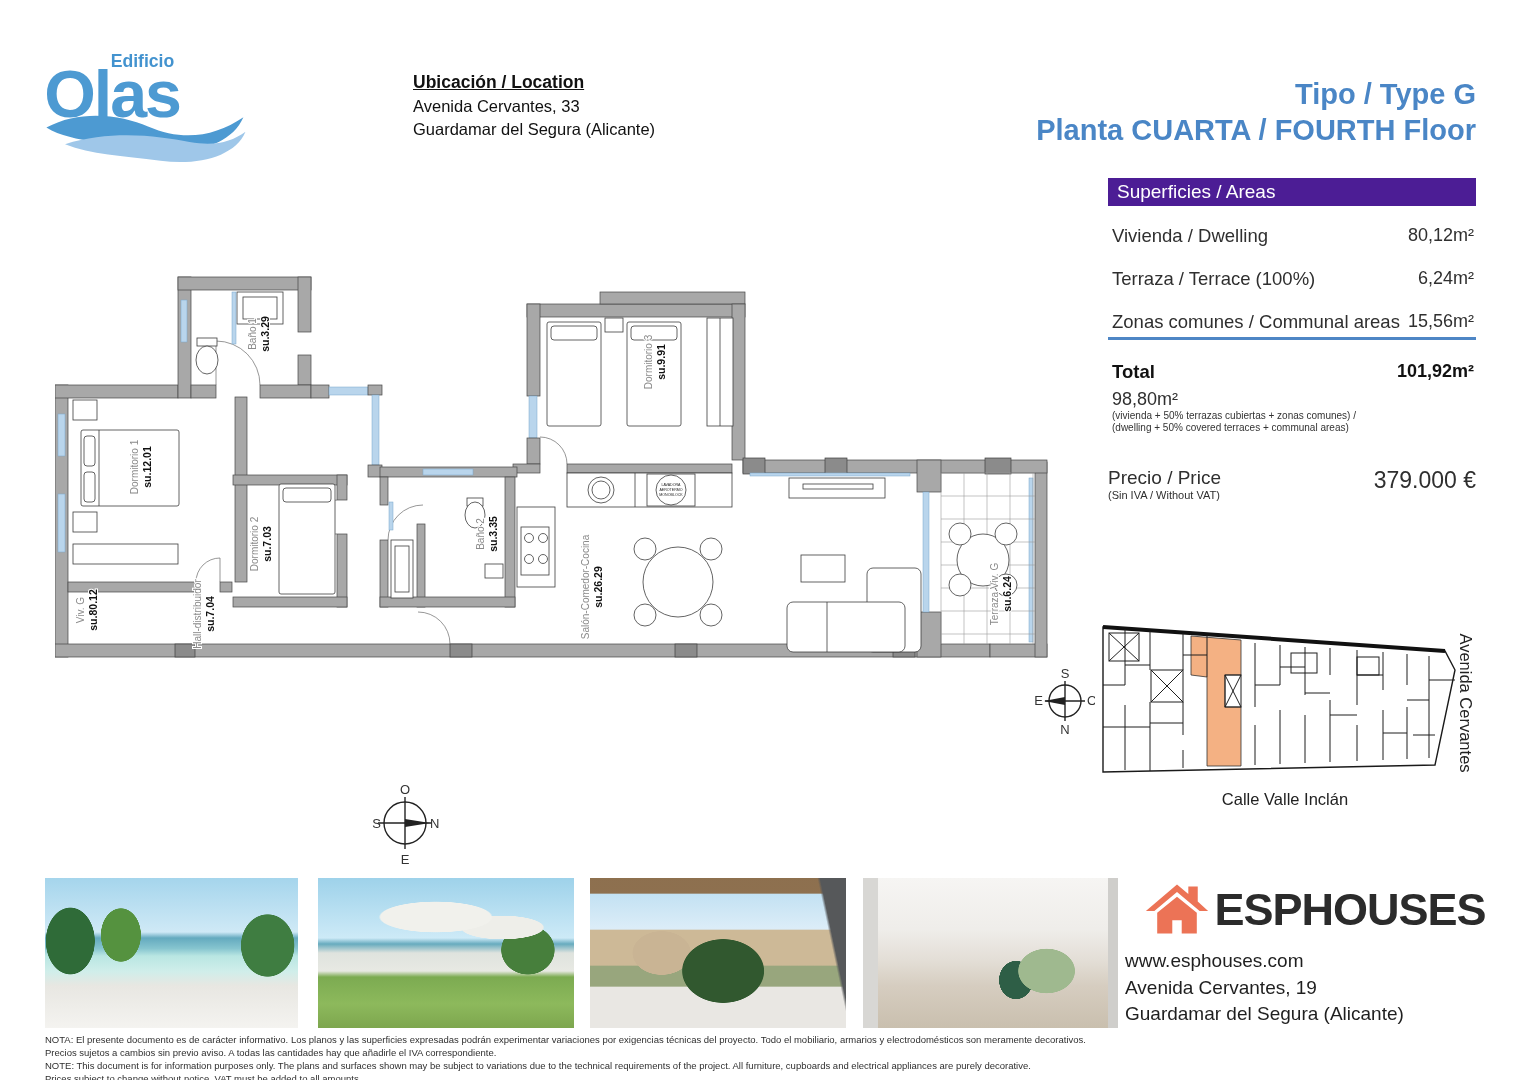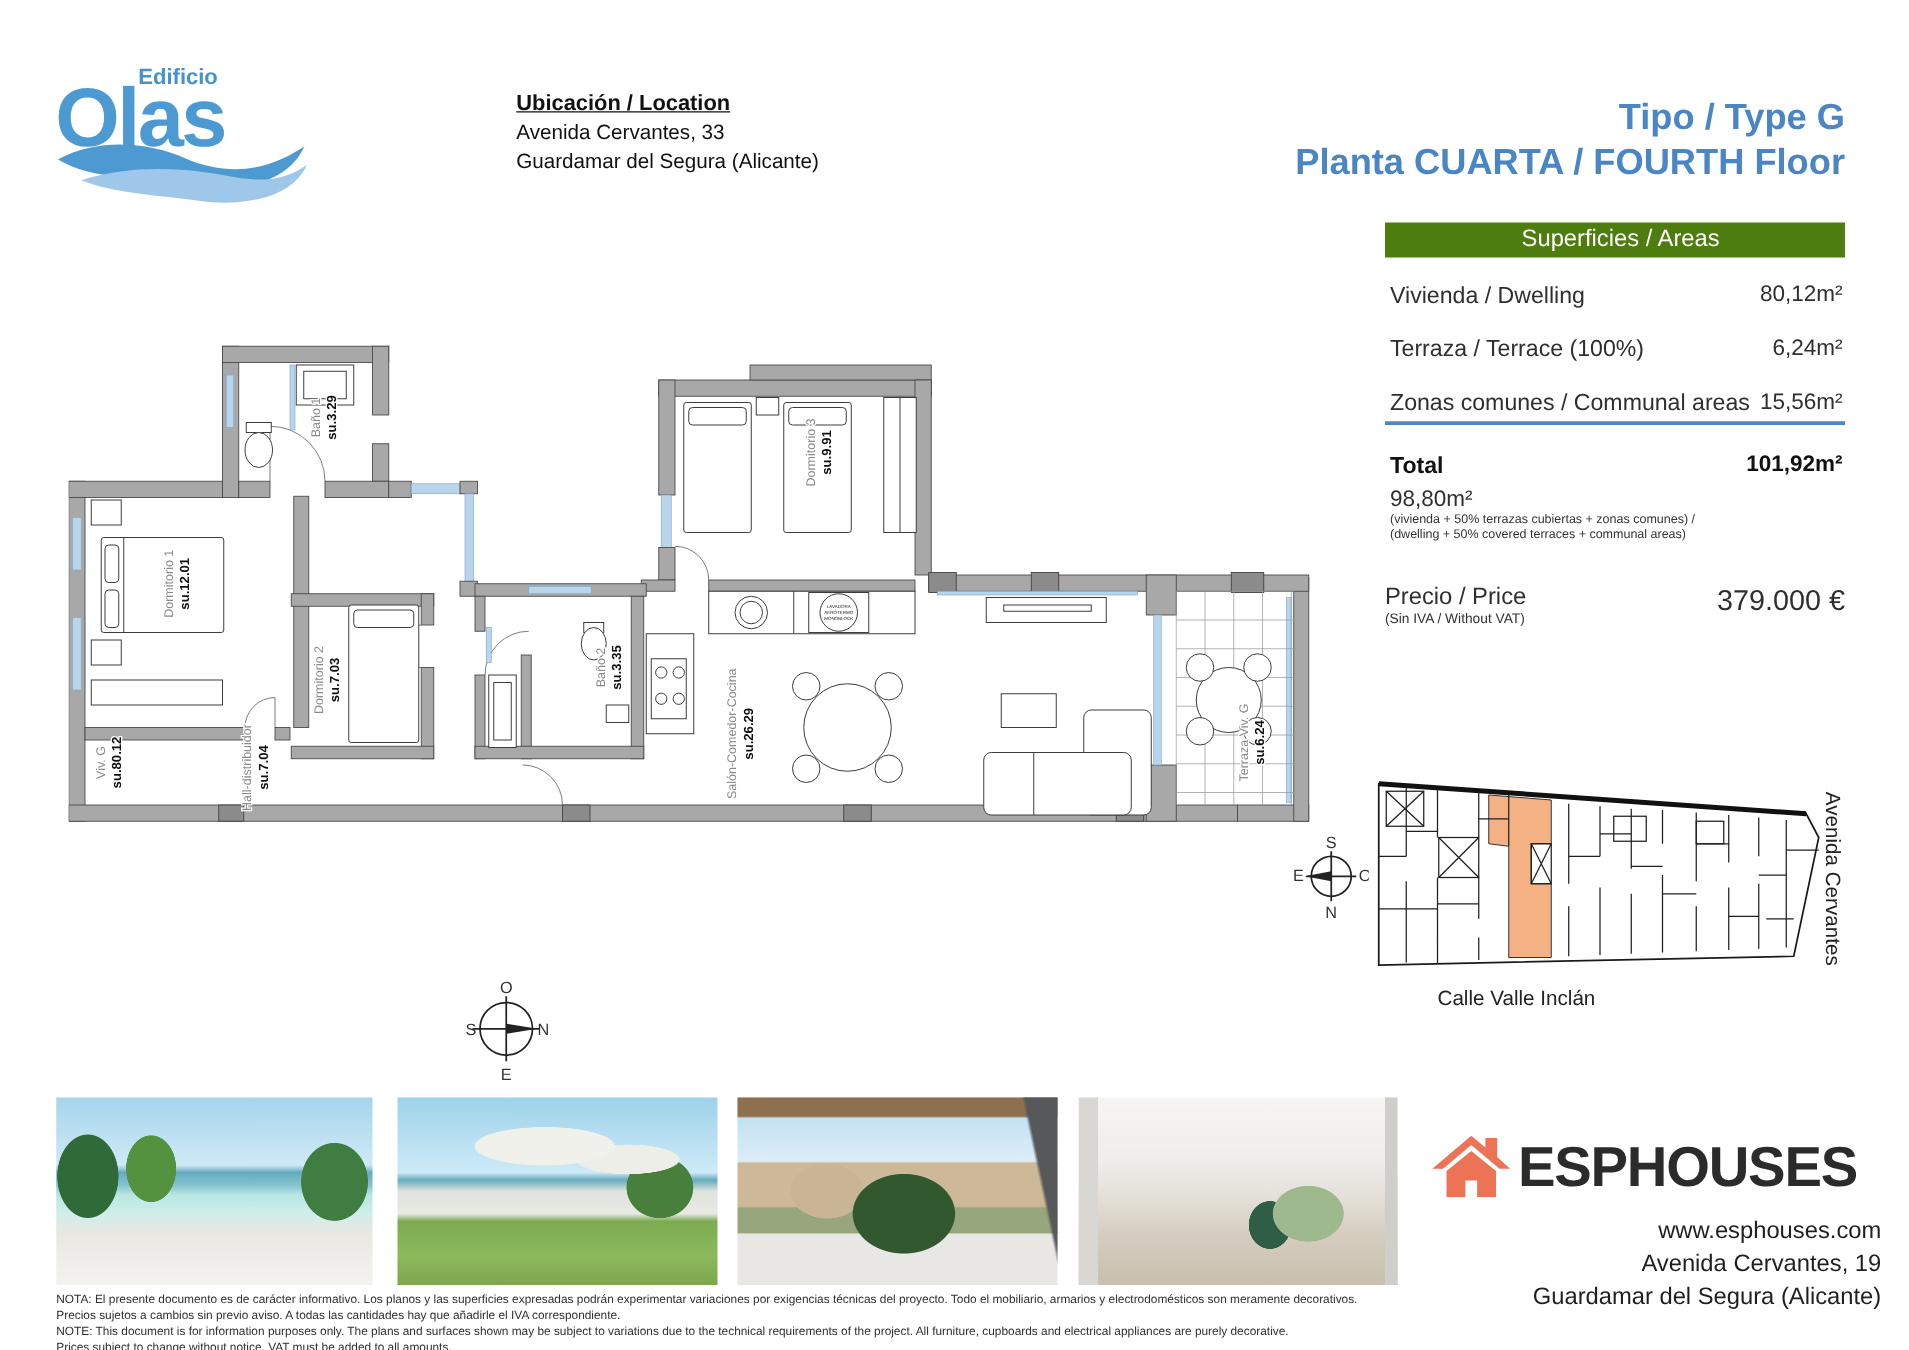--- a/index.html
+++ b/index.html
@@ -14,22 +14,22 @@
   #location{left:413px;top:72px;width:300px;}
   #location .loc-title{font-size:17.5px;font-weight:bold;text-decoration:underline;color:#111;}
   #location .loc-line{font-size:16.5px;margin-top:4px;color:#111;}
 
   
   #plan-title{left:1000px;top:76px;width:476px;text-align:right;color:#4a86c6;
               font-weight:bold;font-size:29px;line-height:36px;}
 
   
   #areas{left:1108px;top:178px;width:368px;}
-  .areas-header{background:#4d7c0f;color:#fff;font-size:19px;height:28px;
-                line-height:28px;padding-left:9px;font-weight:500;text-align:center;}
+  .areas-header{background:#4c1d95;color:#fff;font-size:19px;height:28px;
+                line-height:28px;padding-left:9px;font-weight:500;}
   .arow{display:flex;justify-content:space-between;align-items:center;
         font-size:18.5px;height:27px;padding:16px 2px 0 4px;color:#2f2f2f;}
   .arow .val{font-size:18px;}
   .divider{height:2.5px;background:#4e86c5;margin:2px 0 1px 0;}
   .arow.total{font-weight:bold;color:#111;height:30px;}
   .computable{display:flex;justify-content:space-between;padding:2px 2px 0 4px;}
   .computable .lbl{font-size:18.5px;color:#2f2f2f;line-height:22px;}
   .computable .val{font-size:18px;color:#2f2f2f;align-self:flex-end;}
   .c-note{font-size:10px;color:#333;padding-left:4px;line-height:12.5px;}
 
@@ -55,21 +55,21 @@
 
   
   #compass-main{left:368px;top:783px;width:75px;height:84px;}
   #compass-site{left:1035px;top:668px;width:60px;height:70px;}
   .cmp{fill:none;stroke:#222;stroke-width:1.4;}
   .cmp-letter{font-size:13px;fill:#333;}
 
   
   #siteplan{left:1095px;top:615px;width:370px;height:175px;}
   .sp-wall{stroke:#1f1f1f;stroke-width:1;fill:none;}
-  #street-bottom{left:1150px;top:790px;width:270px;font-size:16.5px;color:#222;}
+  #street-bottom{left:1150px;top:790px;width:270px;text-align:center;font-size:16.5px;color:#222;}
   #street-right{left:1475px;top:618px;width:170px;text-align:center;font-size:16.5px;color:#222;
                 transform:rotate(90deg);transform-origin:left top;}
 
   
   .photo{position:absolute;top:878px;height:150px;}
   #photo1{left:45px;width:253px;background:
     radial-gradient(55px 75px at 10% 42%, #2f6b38 0 44%, rgba(0,0,0,0) 45%),
     radial-gradient(45px 60px at 30% 38%, #55923f 0 44%, rgba(0,0,0,0) 45%),
     radial-gradient(60px 70px at 88% 45%, #3f7d41 0 44%, rgba(0,0,0,0) 45%),
     linear-gradient(180deg,#a5d5ec 0%,#cfe9f6 36%,#64aabf 40%,#86c5cf 47%,#b9e6e2 52%,#cfeeea 62%,#e8e7e2 72%,#f4f3f0 100%);}
@@ -85,21 +85,21 @@
     radial-gradient(60px 45px at 28% 50%, #c9b494 0 48%, rgba(0,0,0,0) 49%),
     linear-gradient(180deg,#b7dcf0 0%,#dcedf8 34%,#cdb997 35% 58%,#98a67d 59% 72%,#e9e7e3 73% 100%);}
   #photo4{left:863px;width:255px;background:
     linear-gradient(90deg, #d8d7d4 0 6%, rgba(0,0,0,0) 6%),
     linear-gradient(270deg, #cfcecb 0 4%, rgba(0,0,0,0) 4%),
     radial-gradient(70px 55px at 72% 62%, #9fb98f 0 40%, rgba(0,0,0,0) 41%),
     radial-gradient(40px 45px at 60% 68%, #2e5e46 0 42%, rgba(0,0,0,0) 43%),
     linear-gradient(180deg,#f6f5f3 0%,#efedea 34%,#e3ded6 55%,#d6cdc0 72%,#c9bfae 100%);}
 
   
-  #agency{left:1125px;top:904px;width:380px;text-align:right;}
+  #agency{left:1125px;top:880px;width:380px;text-align:left;}
   #agency-logo{display:flex;align-items:center;justify-content:center;gap:4px;}
   #agency-name{font-size:45px;font-weight:bold;letter-spacing:-1px;color:#2b2b2b;}
   .agency-line{font-size:19px;color:#1f1f1f;line-height:26.5px;}
   #agency-contact{margin-top:8px;}
 
   
   #disclaimer{left:45px;top:1033px;width:1440px;font-size:9.5px;color:#2f2f2f;line-height:13px;}
 </style>
 </head>
 <body>

